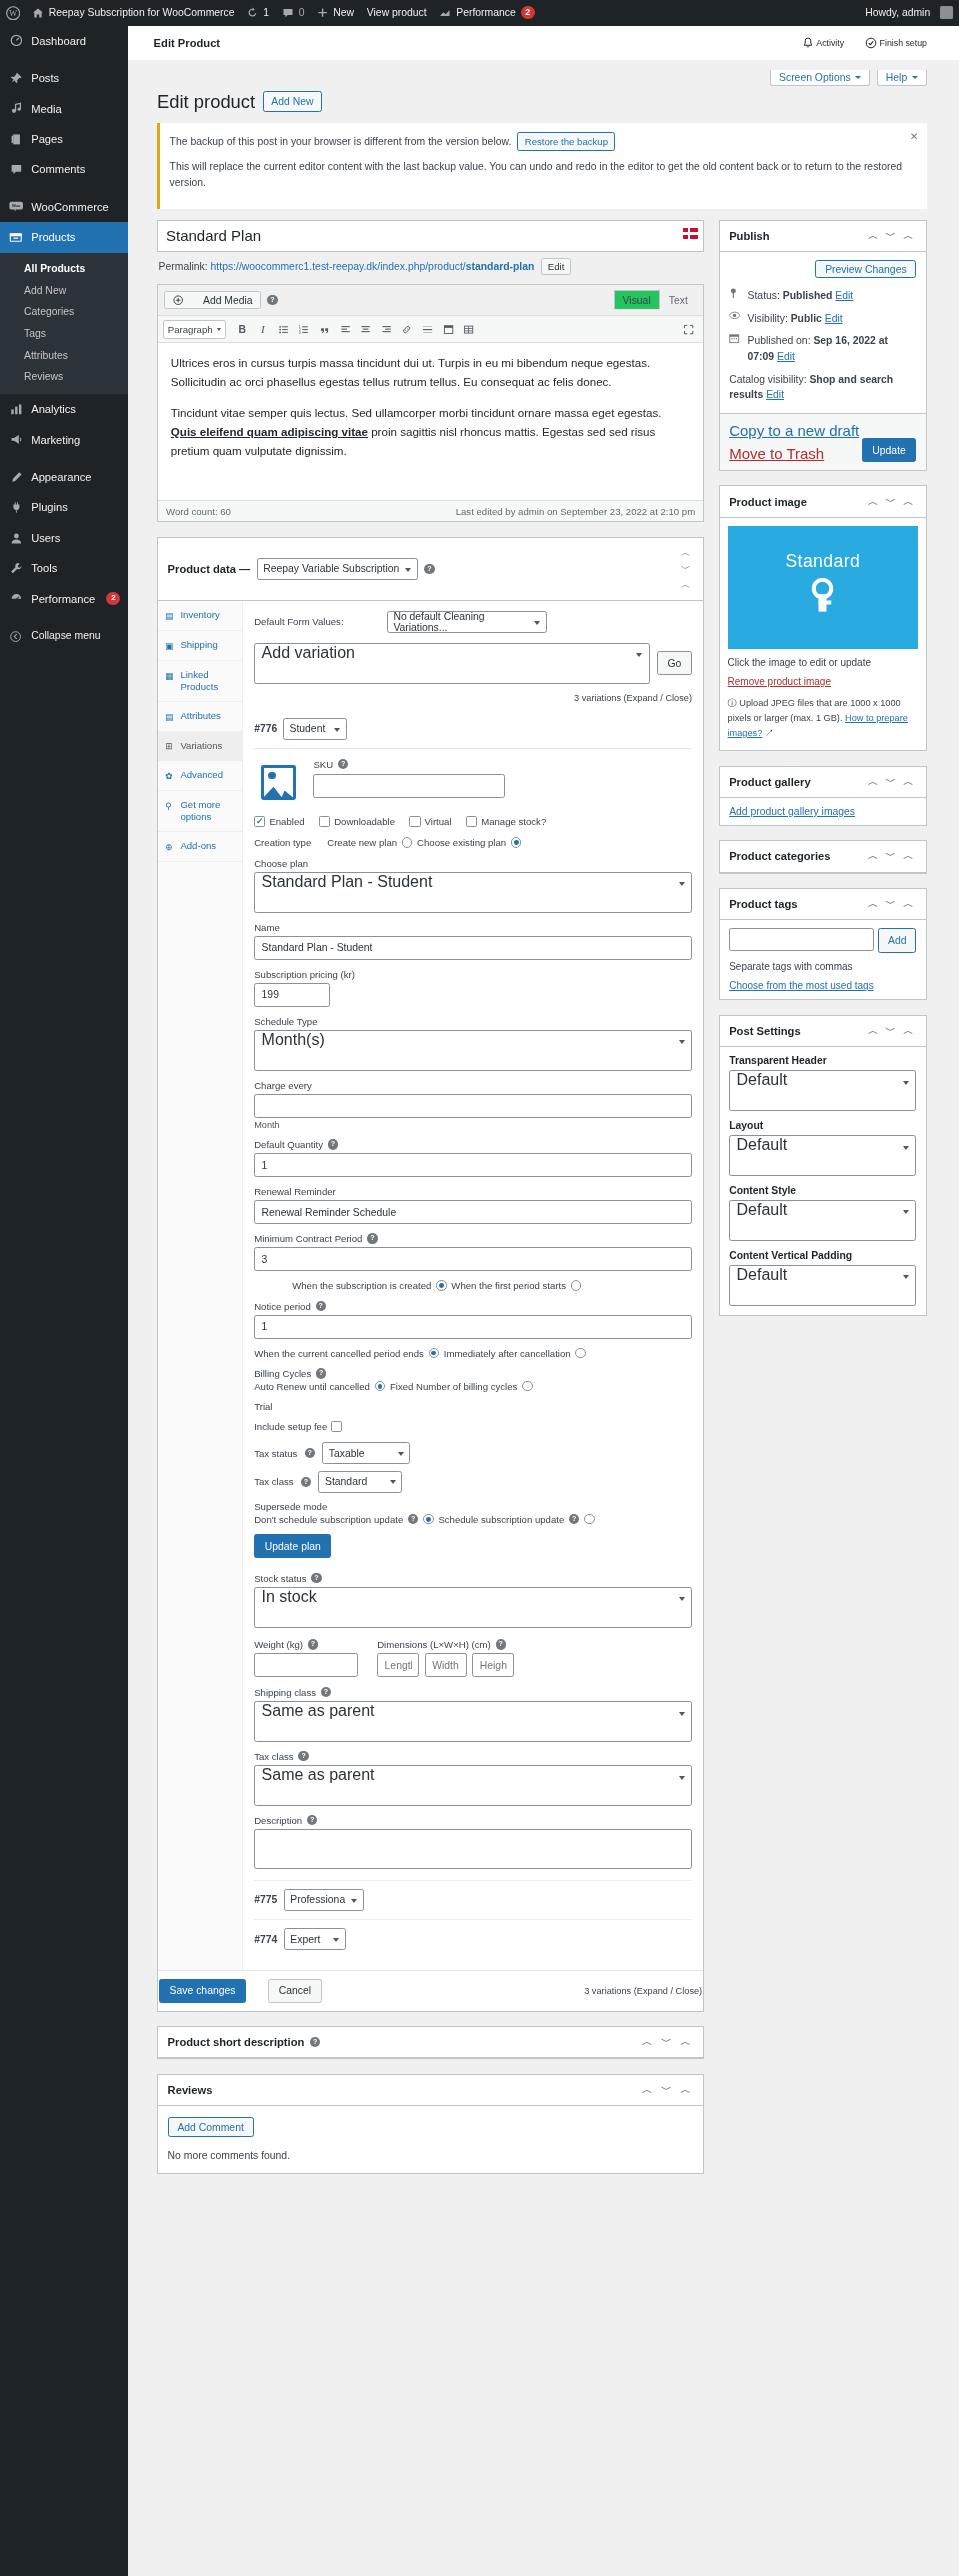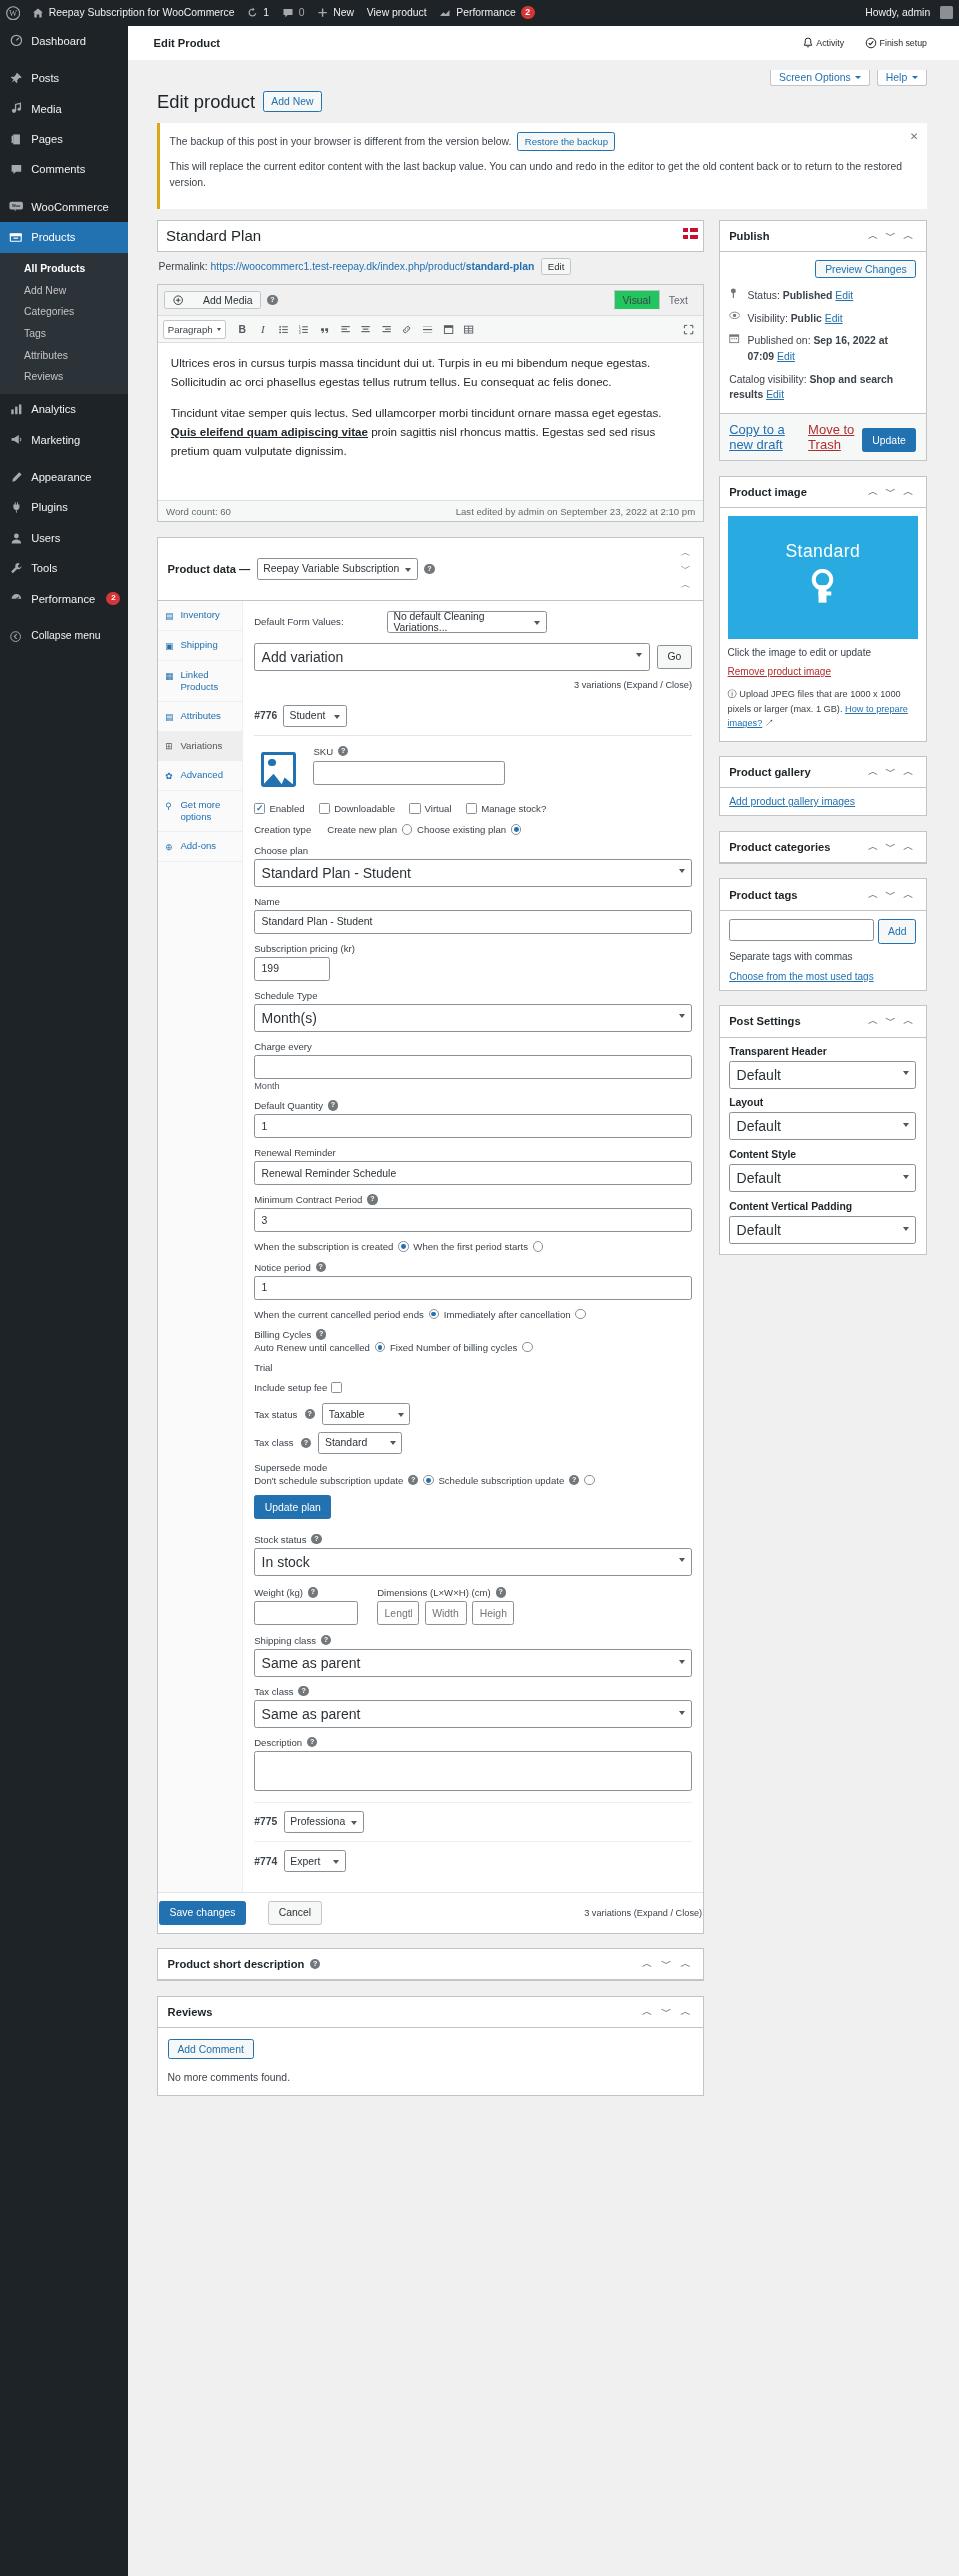--- a/index.html
+++ b/index.html
@@ -192,23 +192,23 @@
 
   .row-inline { display:flex; align-items:center; gap:7.2px; margin-bottom:9.6px; }
   .lbl { font-size:9.6px; color:#3c434a; }
   .lbl-blk { font-size:9.6px; color:#3c434a; display:block; margin-bottom:3.2px; }
   .inp {
     border:0.8px solid #8c8f94; border-radius:2.4px; background:#fff; height:24px;
     font-size:10.4px; padding:0 6.4px; color:#2c3338; width:100%;
     font-family:"Liberation Sans",sans-serif; outline:none;
   }
   .sel-full {
-    border:0.8px solid #8c8f94; border-radius:2.4px; background:#fff; height:28px;
-    font-size:14px; padding:0 17.6px 0 6.4px; color:#2c3338; width:100%;
-    display:flex; align-items:center; position:relative;
+    border:0.8px solid #8c8f94; border-radius:2.4px; background:#fff; height:41px;
+    font-size:16px; padding:0 17.6px 0 6.4px; color:#2c3338; width:100%;
+    display:flex; align-items:flex-start; position:relative;
   }
   .sel-full:after {
     content:""; position:absolute; right:6.4px; top:9.6px;
     border-left:3.2px solid transparent;border-right:3.2px solid transparent;border-top:4px solid #50575e;
   }
   .go-btn {
     border:0.8px solid #8c8f94; background:#f6f7f7; border-radius:2.4px; height:24px;
     padding:0 9.6px; font-size:10.4px; color:#2c3338; display:flex; align-items:center;
   }
   .varcount { font-size:9.2px; color:#3c434a; text-align:right; margin:4.8px 0 8px 0; }
@@ -271,21 +271,21 @@
   }
   .side-head .hdl { margin-left:auto; display:flex; gap:1.6px; }
   .side-body { padding:8px 9.6px; }
   .pub-top { padding:8px 9.6px 3.2px 9.6px; }
   .pub-row { display:flex; align-items:flex-start; gap:5.6px; font-size:10.4px; margin-bottom:7.2px; line-height:1.5; }
   .pub-ico { width:12.8px; flex:0 0 12.8px; color:#72777c; text-align:center; font-size:9.6px; }
   .pub-foot {
     background:#f6f7f7; border-top:0.8px solid #c3c4c7; padding:8px 9.6px;
     display:flex; align-items:flex-end;
   }
-  .pub-foot .links { display:flex; flex-direction:row; gap:5.6px; font-size:13px; }
+  .pub-foot .links { display:flex; flex-direction:column; gap:5.6px; font-size:15px; }
   .pub-foot .update-btn { margin-left:auto; }
   .trash-link { color:#b32d2e; }
   .preview-btn {
     border:0.8px solid #2271b1; background:#f6f7f7; color:#2271b1; border-radius:2.4px;
     font-size:10.4px; padding:2.4px 8.8px; display:inline-block;
   }
 
   .prod-img {
     width:100%; height:123px; background:#29abe2; position:relative;
     display:flex; flex-direction:column; align-items:center; justify-content:center; gap:6.4px;
@@ -879,21 +879,21 @@
               </div>
 
               <div class="fld">
                 <div style="display:flex;align-items:center;gap:4.8px;margin-bottom:3.2px;">
                   <span class="lbl">Minimum Contract Period</span>
                   <span class="helpdot">?</span>
                 </div>
                 <input class="inp" value="3" style="">
               </div>
 
-              <div class="rrow" style="margin-bottom:9.6px;">
+              <div class="rrow" style="margin-bottom:9.6px;margin-left:38px;">
                 <span class="lbl">When the subscription is created</span>
                 <span class="rad on"></span>
                 <span class="lbl">When the first period starts</span>
                 <span class="rad"></span>
               </div>
 
               <div class="fld">
                 <div style="display:flex;align-items:center;gap:4.8px;margin-bottom:3.2px;">
                   <span class="lbl">Notice period</span>
                   <span class="helpdot">?</span>

